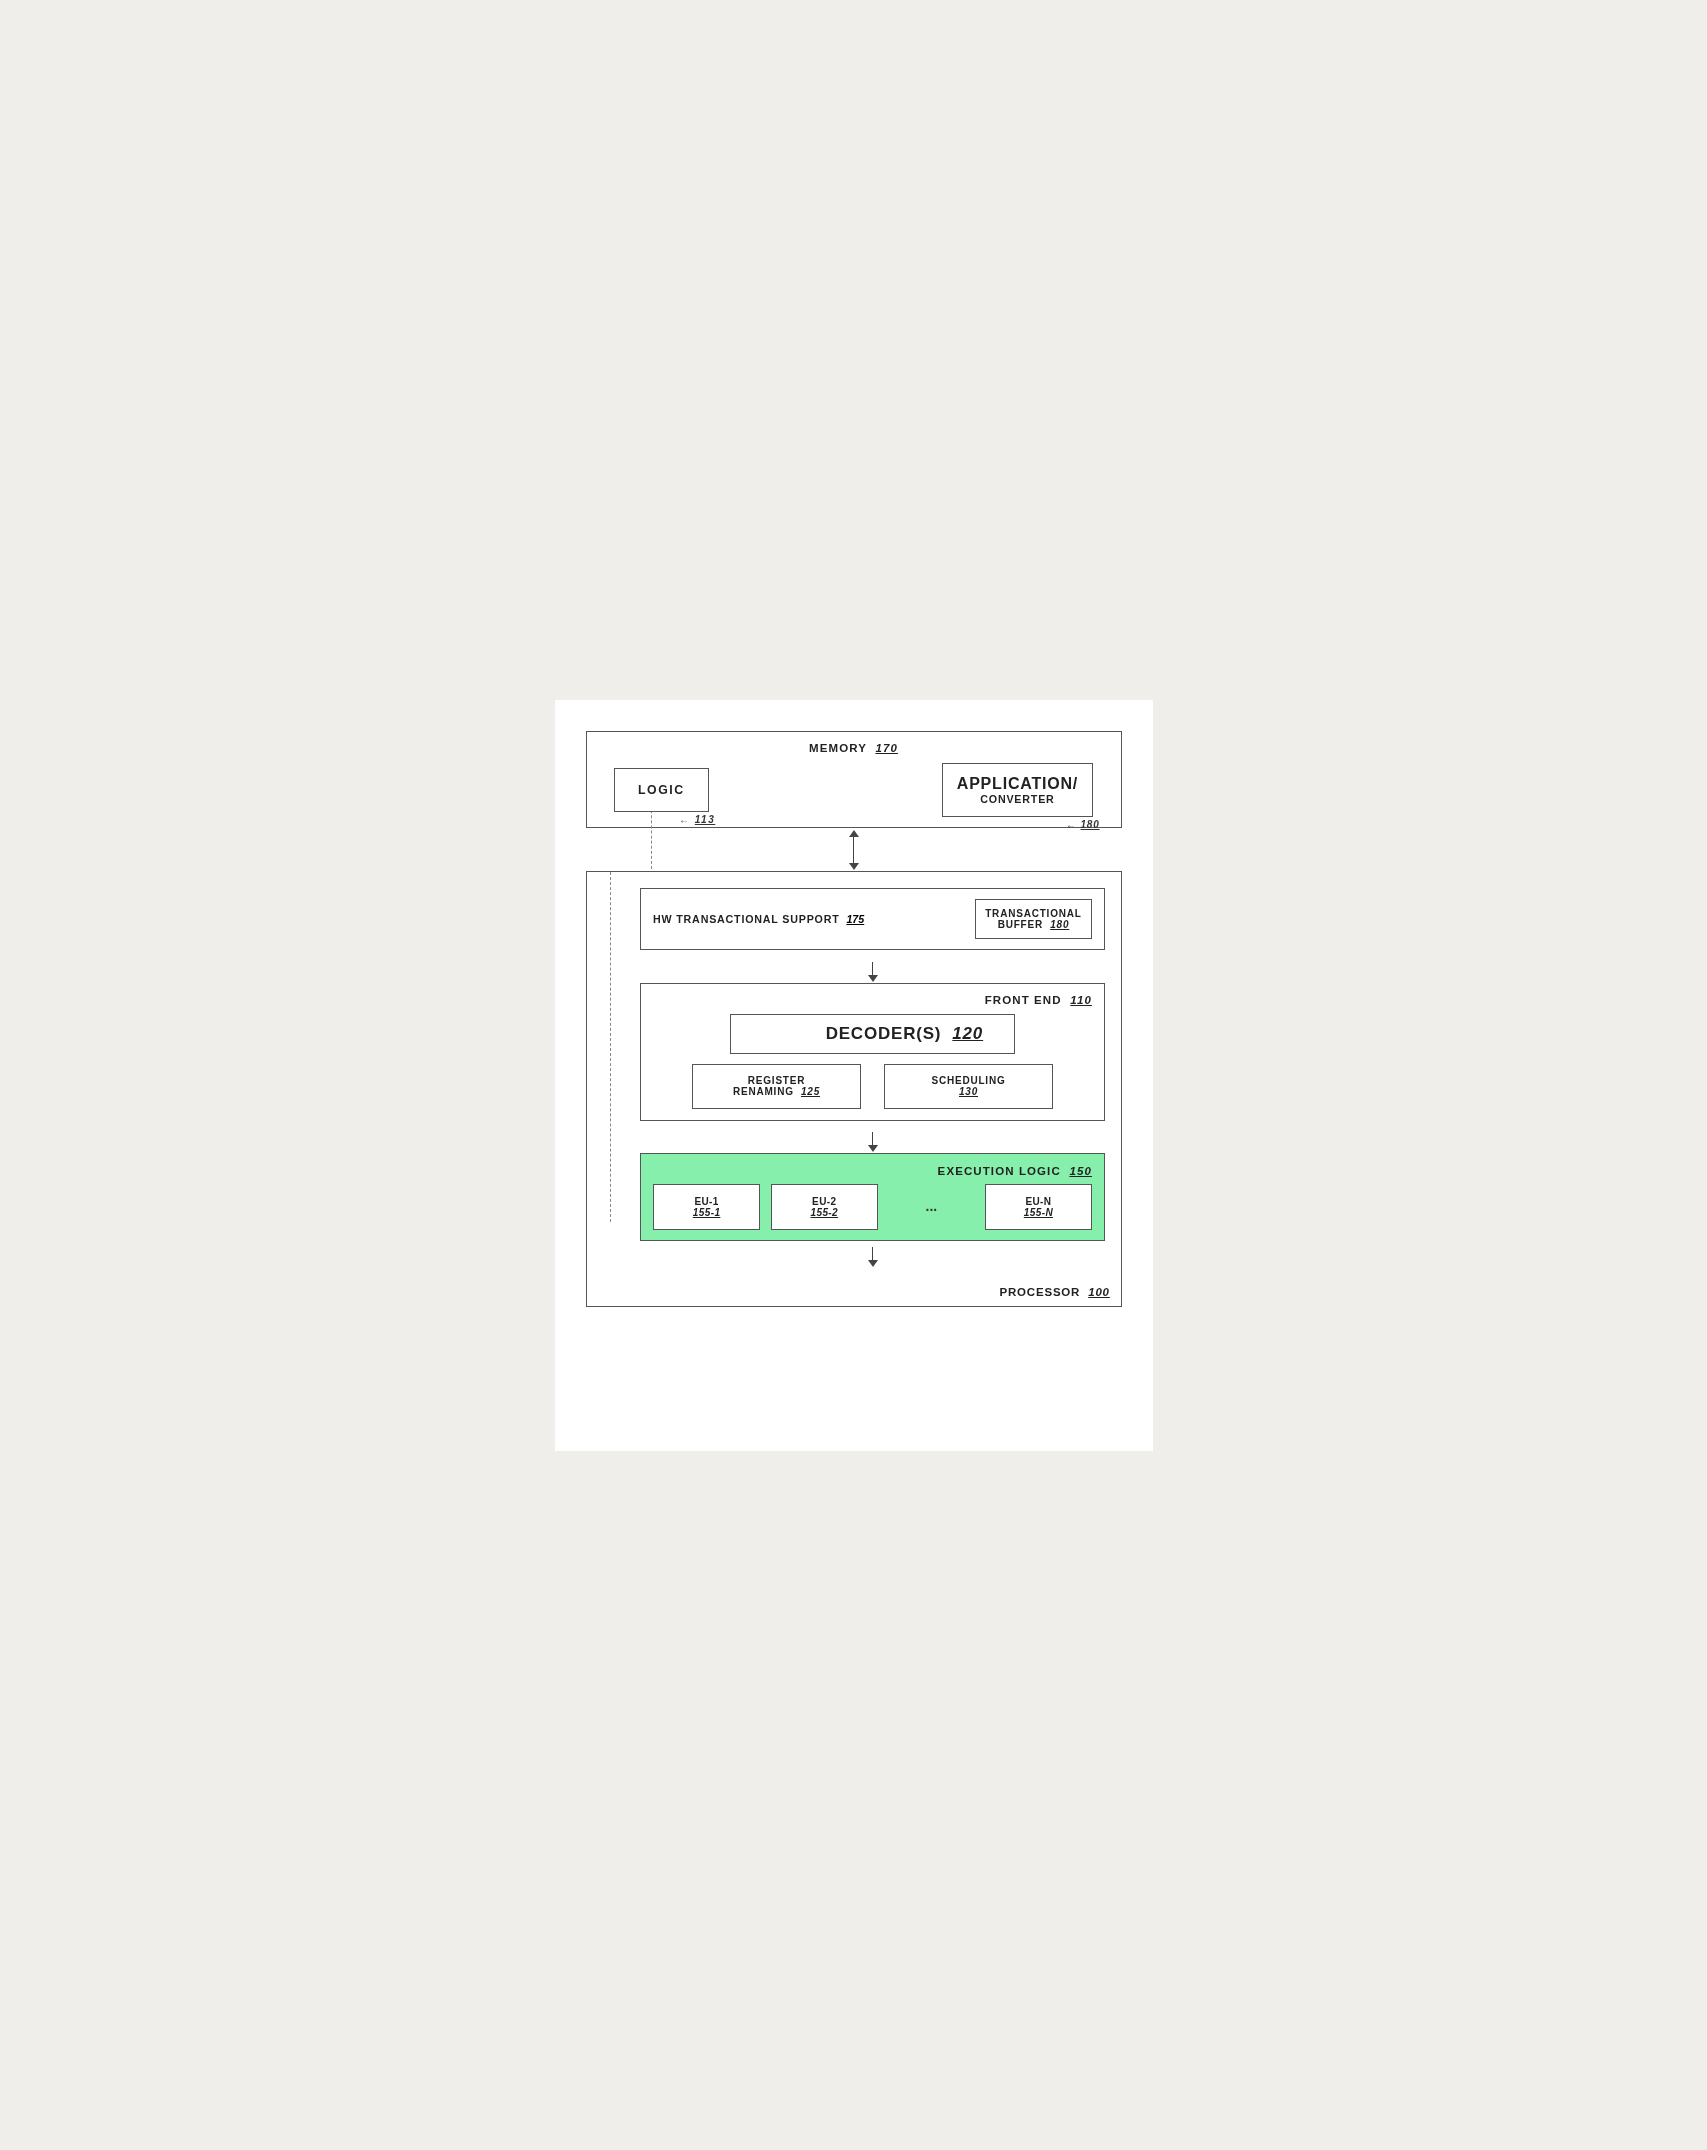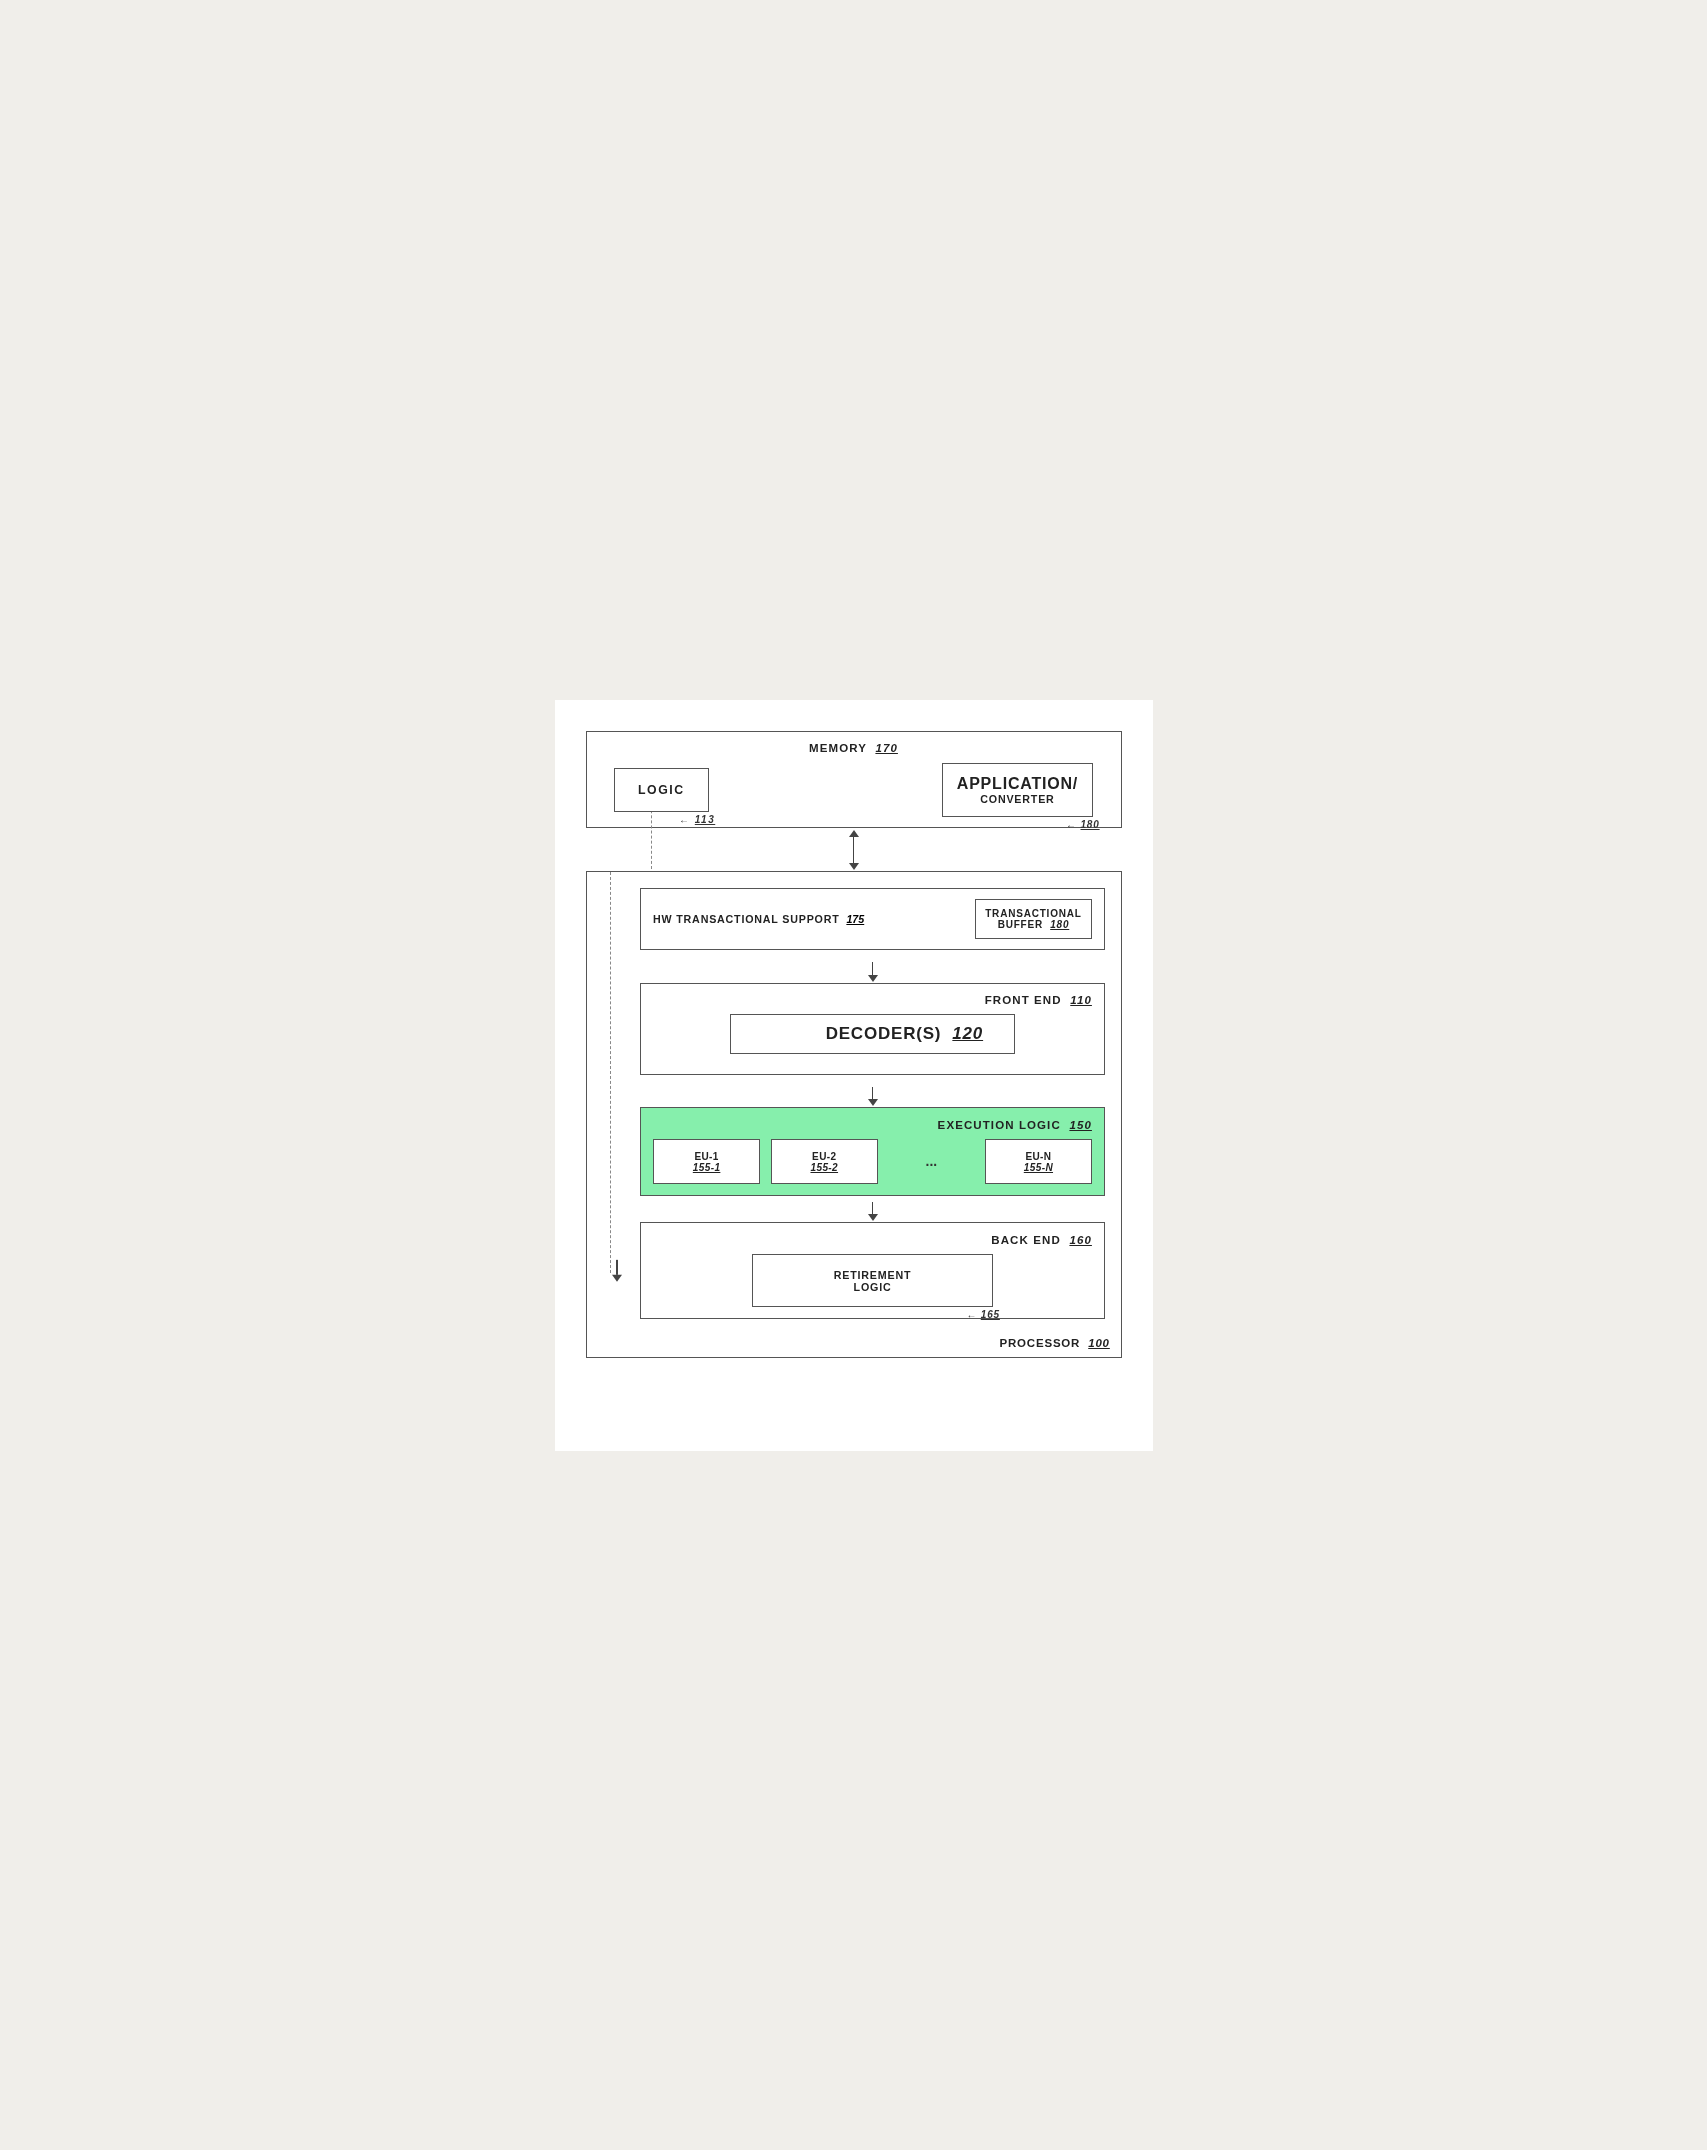--- a/index.html
+++ b/index.html
@@ -370,20 +370,30 @@
 
       <div class="front-end-box" style="margin-left:38px;">
         <div class="section-title">
           <span>FRONT END</span>
           &nbsp;<span class="underline">110</span>
         </div>
         <div class="decoder-box">
           <span>DECODER(S)</span>
           &nbsp;<span class="underline">120</span>
         </div>
+        <div class="register-scheduling-row">
+          <div class="register-box">
+            <div>REGISTER</div>
+            <div>RENAMING &nbsp;<span class="underline">125</span></div>
+          </div>
+          <div class="scheduling-box">
+            <div>SCHEDULING</div>
+            <div><span class="underline">130</span></div>
+          </div>
+        </div>
       </div>
 
       <div class="arrow-down" style="margin-left:38px;">
         <div class="arrow-down-inner">
           <div class="arrow-down-line"></div>
           <div class="arrow-down-head"></div>
         </div>
       </div>
 
       <div class="execution-box" style="margin-left:38px;">
@@ -408,38 +418,20 @@
         </div>
       </div>
 
       <div class="arrow-down" style="margin-left:38px;">
         <div class="arrow-down-inner">
           <div class="arrow-down-line"></div>
           <div class="arrow-down-head"></div>
         </div>
       </div>
 
-      <div class="back-end-box" style="margin-left:38px; position:relative;">
-
-        <div style="position:absolute; left:-29px; top:50%; transform:translateY(-50%); display:flex; flex-direction:column; align-items:center;">
-          <div style="width:1.5px; height:15.3px; background:#444;"></div>
-          <div style="width:0; height:0; border-left:5.4px solid transparent; border-right:5.4px solid transparent; border-top:7.7px solid #444;"></div>
-        </div>
-        <div class="section-title">
-          <span>BACK END</span>
-          &nbsp;<span class="underline">160</span>
-        </div>
-        <div class="retirement-box" style="position:relative;">
-          <div>RETIREMENT</div>
-          <div>LOGIC</div>
-          <div style="position:absolute; bottom:-13.8px; right:-7.7px; font-size:10px; color:#333;">
-            ←&nbsp;<span class="underline">165</span>
-          </div>
-        </div>
-      </div>
 
       <div class="processor-label">
         <span>PROCESSOR</span>
         &nbsp;<span class="underline">100</span>
       </div>
     </div>
 
   </div>
 </div>
 

